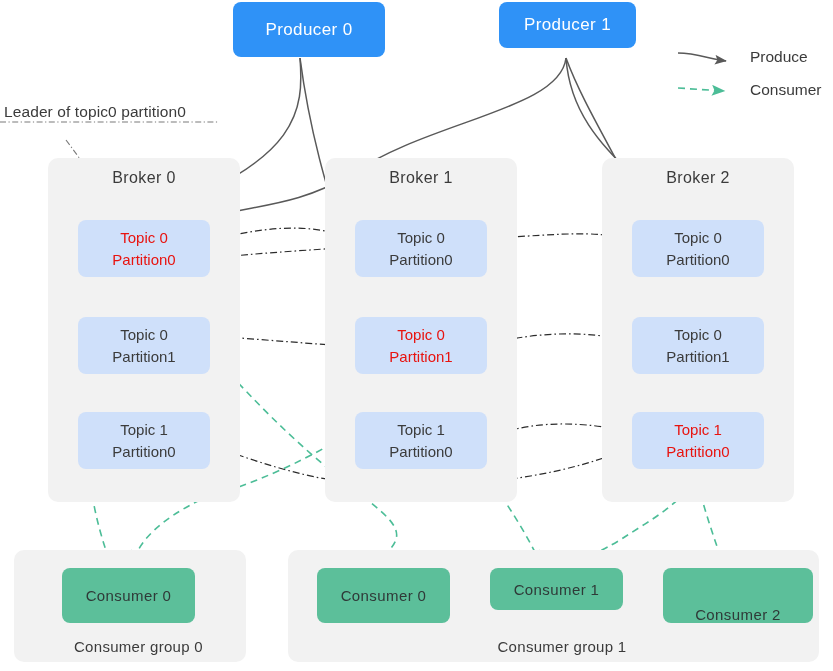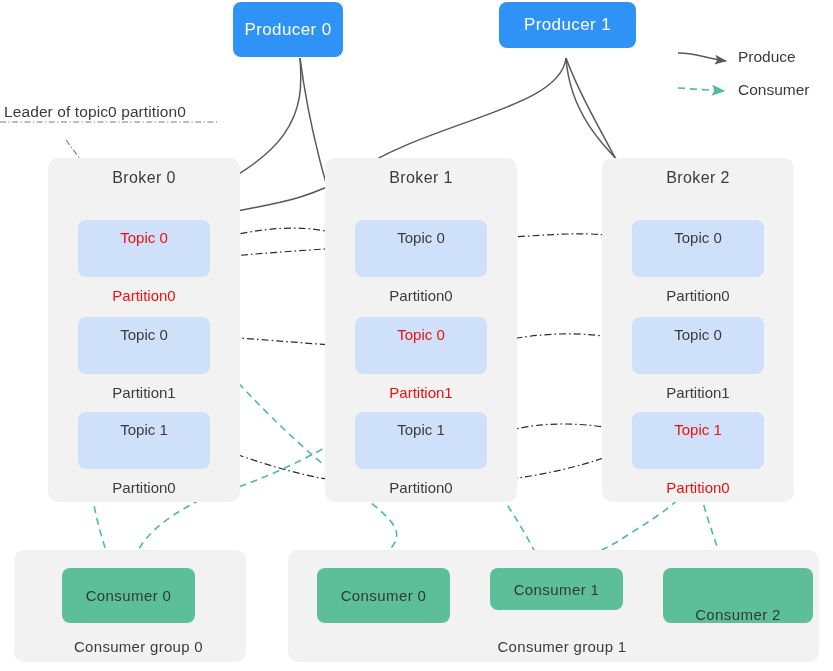--- a/index.html
+++ b/index.html
@@ -20,42 +20,42 @@
   .broker{
     background:#f2f2f2;border-radius:10px;align-items:center;justify-content:flex-start;
   }
   .broker-title{font-size:16px;color:#3b3b3b;margin-top:11px;letter-spacing:.4px;}
   .partition{
     position:absolute;background:#cfe0fa;border-radius:8px;box-sizing:border-box;
     display:flex;flex-direction:column;align-items:center;justify-content:center;
     font-size:15px;line-height:1.45;color:#3b3b3b;
   }
   .partition.leader{color:#e8130f;}
-  .partition .ln{display:block;white-space:nowrap;margin-top:36px;}
+  .partition .ln{display:block;white-space:nowrap;}
 
   .cgroup{
     position:absolute;background:#f2f2f2;border-radius:10px;box-sizing:border-box;
   }
   .cgroup-title{position:absolute;bottom:7px;left:17px;right:0;text-align:center;
     font-size:15px;color:#3b3b3b;letter-spacing:.3px;}
   .consumer{
     position:absolute;background:#5cbf9a;border-radius:8px;box-sizing:border-box;
     display:flex;align-items:center;justify-content:center;
     font-size:15px;color:#2f3a38;letter-spacing:.4px;
   }
 
   .leader-note{
     position:absolute;left:4px;top:103px;font-size:15.5px;color:#3b3b3b;
     letter-spacing:.1px;white-space:nowrap;
   }
 
   .legend{position:absolute;left:676px;top:40px;width:150px;}
   .legend-row{display:flex;align-items:center;height:33px;}
   .legend-sym{width:62px;height:18px;flex:none;}
-  .legend-label{font-size:15.5px;color:#3b3b3b;white-space:nowrap;}
+  .legend-label{font-size:15.5px;color:#3b3b3b;margin-left:12px;white-space:nowrap;}
 </style>
 </head>
 <body>
 
 <svg id="svg-layer" viewBox="0 0 833 671">
   <defs>
     <marker id="ah-produce" markerWidth="9" markerHeight="9" refX="7.4" refY="3.2" orient="auto" markerUnits="strokeWidth">
       <path d="M0,0 L8,3.2 L0,6.4 L1.6,3.2 Z" fill="#595959"></path>
     </marker>
     <marker id="ah-rep" markerWidth="9" markerHeight="9" refX="7.4" refY="3.2" orient="auto" markerUnits="strokeWidth">
@@ -91,21 +91,21 @@
     <path d="M696,470 C690,500 650,520 620,540 C600,552 590,556 565,562"></path>
     <path d="M696,470 C700,500 712,530 722,562"></path>
   </g>
 
   <g fill="none" stroke="#7a7a7a" stroke-width="1.1">
     <path d="M0,122 L218,122" stroke-dasharray="6,2.5,1.2,2.5"></path>
     <path d="M66,140 C92,175 110,200 122,224" stroke-dasharray="6,2.5,1.2,2.5"></path>
   </g>
 </svg>
 
-<div class="node producer" style="left:233px;top:2px;width:110px;height:55px;">
+<div class="node producer" style="left:233px;top:2px;width:152px;height:55px;">
   <span>Producer  0</span>
 </div>
 <div class="node producer" style="left:499px;top:2px;width:137px;height:46px;">
   <span>Producer  1</span>
 </div>
 
 <div class="leader-note">Leader of topic0 partition0</div>
 
 <div class="node broker" style="left:48px;top:158px;width:192px;height:344px;">
   <div class="broker-title">Broker  0</div>

